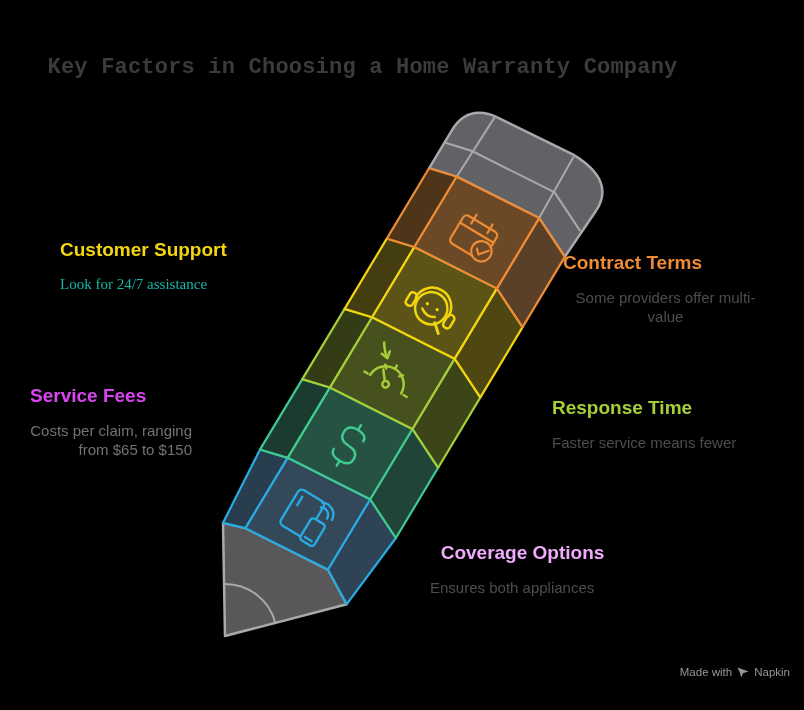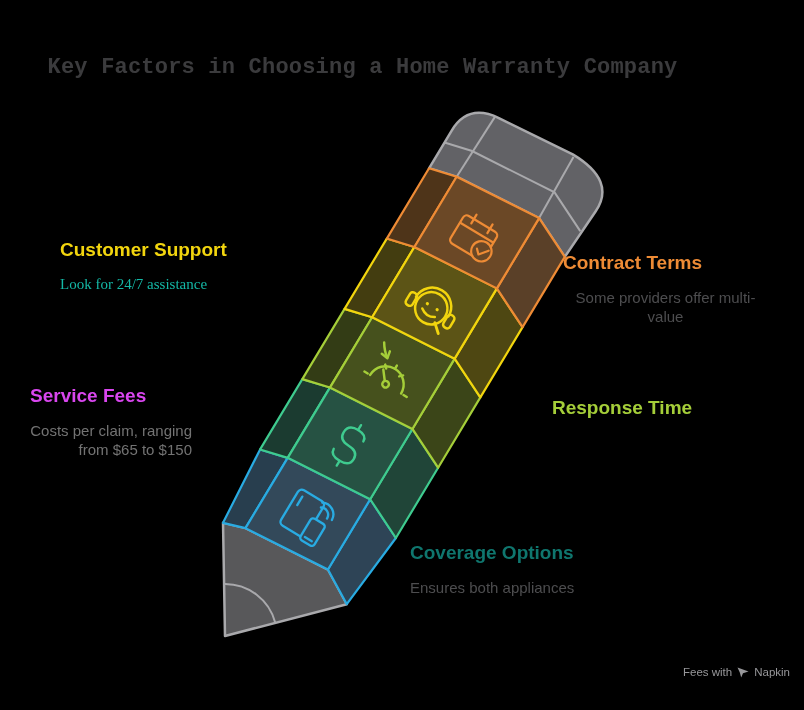--- a/index.html
+++ b/index.html
@@ -139,31 +139,32 @@
     <div class="factor-label" style="color: #d946ef;">Service Fees</div>
     <div class="factor-desc" style="color: #737373;">
       <div class="desc-line">Costs per claim, ranging</div>
       <div class="desc-line">from $65 to $150</div>
     </div>
   </div>
 
   <div class="factor f-response-time">
     <div class="factor-label" style="color: rgb(165, 206, 57);">Response Time</div>
     <div class="factor-desc" style="color: rgb(77, 77, 79);">
+      <div class="desc-line">Faster service means fewer</div>
     </div>
   </div>
 
   <div class="factor f-coverage-options">
-    <div class="factor-label" style="color: #0f766e;">Coverage Options</div>
-    <div class="factor-desc" style="color: rgb(77, 77, 79);">
+    <div class="factor-label" style="color: #f0abfc; text-align: center;">Coverage Options</div>
+    <div class="factor-desc" style="color: rgb(77, 77, 79); margin-left: 20px;">
       <div class="desc-line">Ensures both appliances</div>
     </div>
   </div>
 
   <div class="footer" style="color: rgb(151, 151, 154);">
-    <span>Fees with</span>
+    <span>Made with</span>
     <svg width="12" height="12" viewBox="0 0 12 12">
       <path d="M0.5,1.5 L11.5,5.5 L6,7.2 L4.2,11.5 L2.8,6.6 Z" fill="#97979A"></path>
     </svg>
     <span>Napkin</span>
   </div>
 
 </div>
 
 </body></html>

